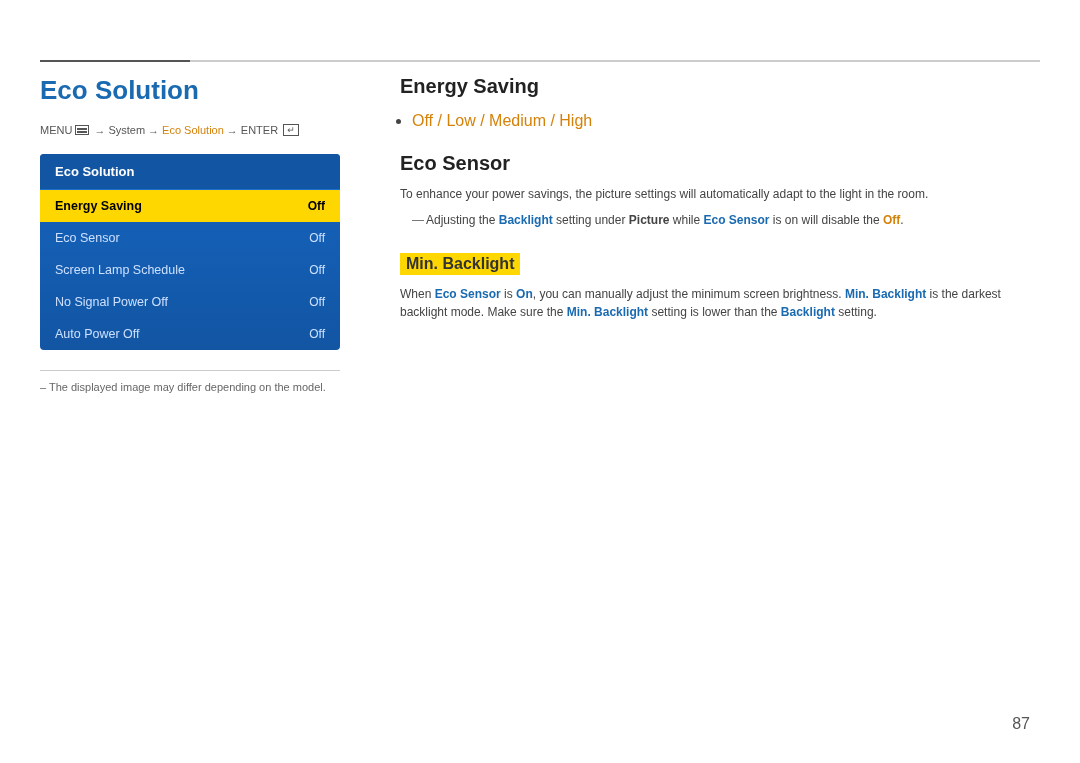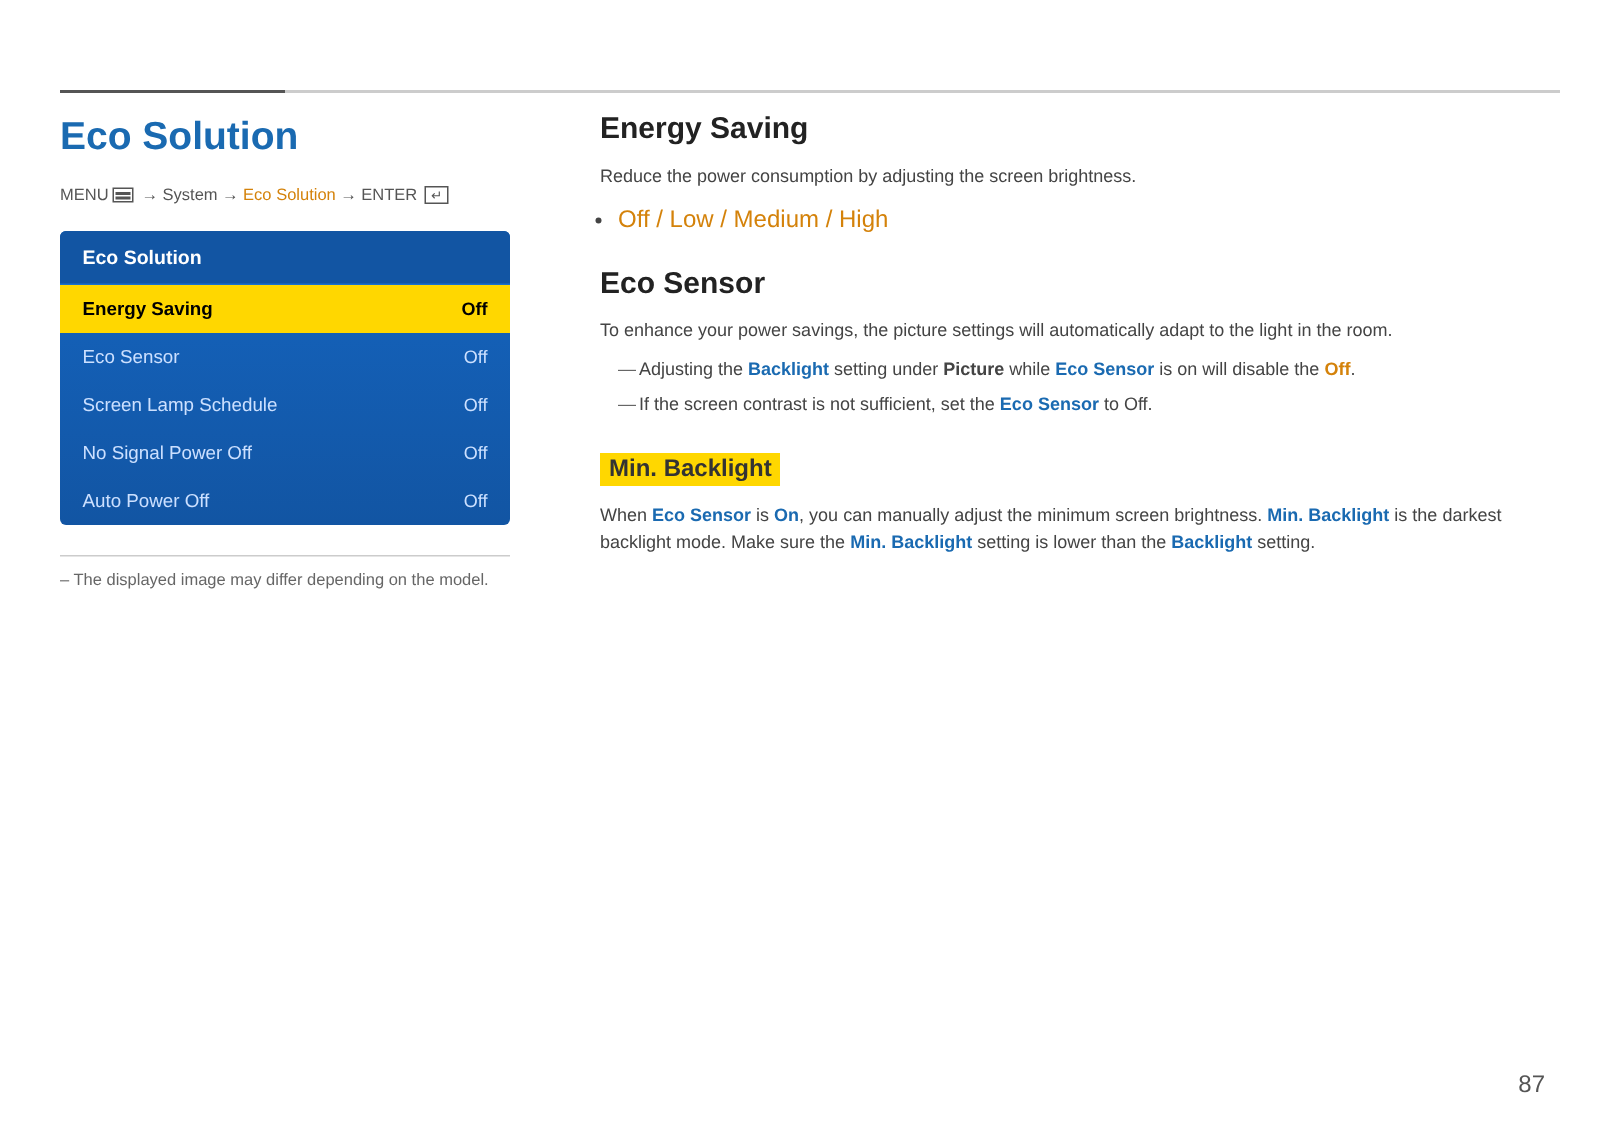--- a/index.html
+++ b/index.html
@@ -275,38 +275,34 @@
     <div class="note-section">
       <div class="note-divider"></div>
       <p class="note-text">–  The displayed image may differ depending on the model.</p>
     </div>
   </div>
 
   <div class="right-col">
 
     <div class="section-gap">
       <h2 class="section-title">Energy Saving</h2>
-      <p class="section-desc">Reduce the power consumption by adjusting the screen brightness.</p>
       <ul class="bullet-list">
         <li>
           <span class="highlight-orange">Off / Low / Medium / High</span>
         </li>
       </ul>
     </div>
 
     <div class="section-gap">
       <h2 class="section-title">Eco Sensor</h2>
       <p class="section-desc">To enhance your power savings, the picture settings will automatically adapt to the light in the room.</p>
 
       <p class="indent-note">
         Adjusting the <strong class="bold-text highlight-blue">Backlight</strong> setting under <strong class="bold-text">Picture</strong> while <span class="highlight-blue bold-text">Eco Sensor</span> is on will disable the <span class="highlight-orange bold-text">Off</span>.
       </p>
-      <p class="indent-note">
-        If the screen contrast is not sufficient, set the <span class="highlight-blue bold-text">Eco Sensor</span> to Off.
-      </p>
     </div>
 
     <div class="section-gap">
       <div class="min-backlight-title">Min. Backlight</div>
       <p class="section-desc">
         When <span class="highlight-blue bold-text">Eco Sensor</span> is <span class="highlight-blue bold-text">On</span>, you can manually adjust the minimum screen brightness. <span class="highlight-blue bold-text">Min. Backlight</span> is the darkest backlight mode. Make sure the <span class="highlight-blue bold-text">Min. Backlight</span> setting is lower than the <span class="highlight-blue bold-text">Backlight</span> setting.
       </p>
     </div>
 
   </div>

